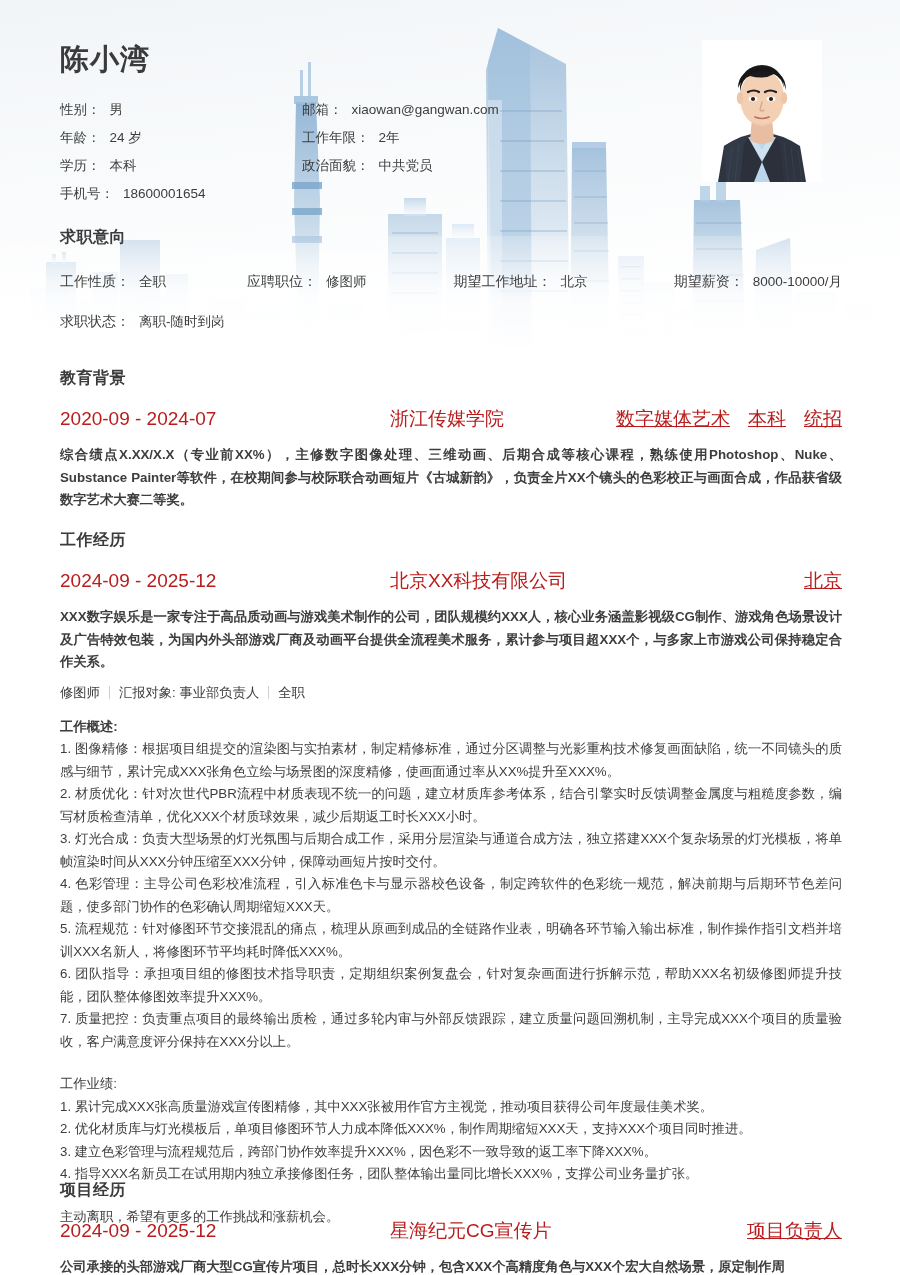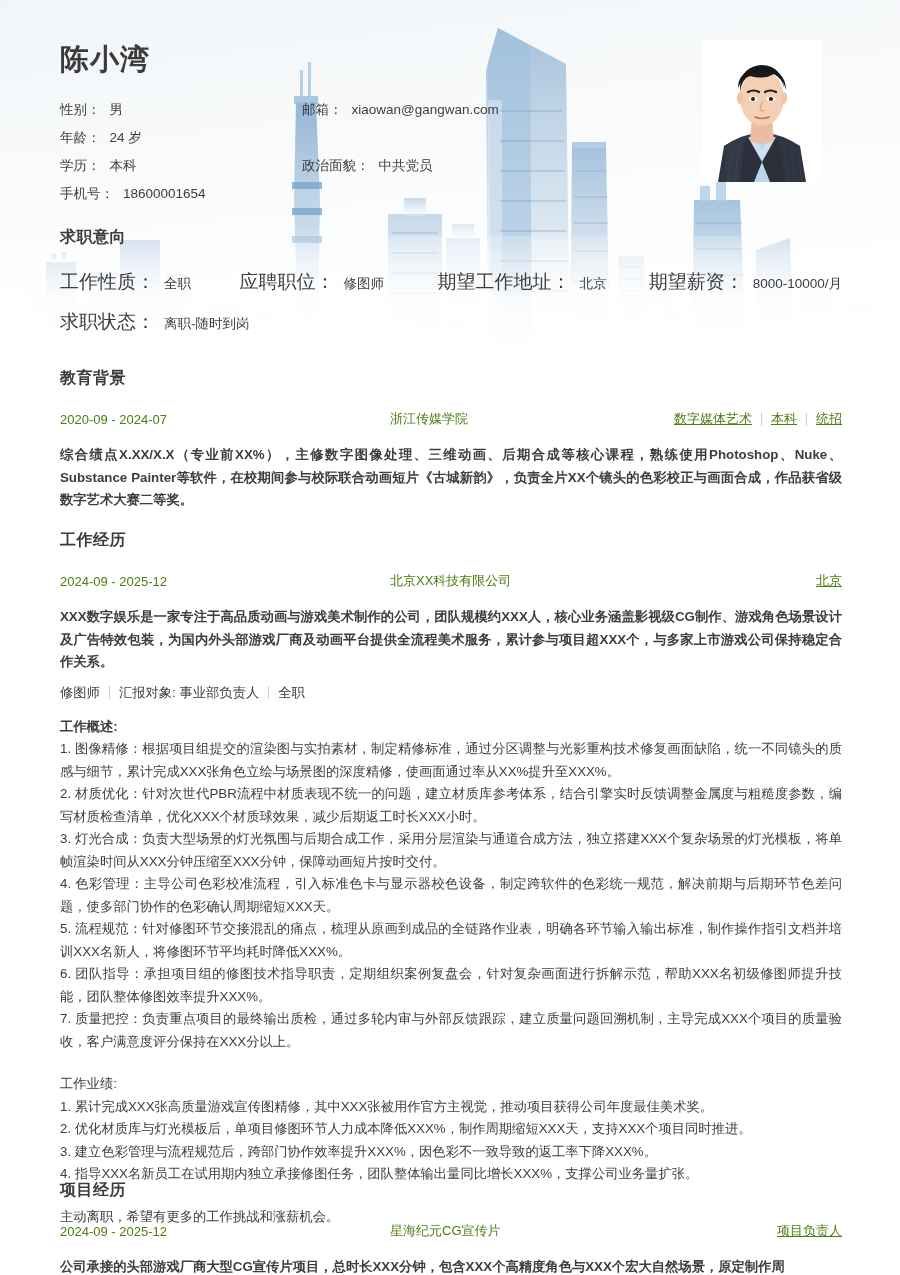--- a/index.html
+++ b/index.html
@@ -102,38 +102,38 @@
     position: absolute;
     left: 60px;
     width: 782px;
   }
   .intent-line {
     display: flex;
     height: 32px;
     align-items: center;
   }
   .intent-item { display: flex; align-items: baseline; }
-  .intent-item .lab { font-size: 19px; color: #3d3d3d; white-space: nowrap; }
+  .intent-item .lab { font-size: 14px; color: #3d3d3d; white-space: nowrap; }
   .intent-item .val { font-size: 13.5px; color: #3d3d3d; margin-left: 9px; white-space: nowrap; }
   .iw1 { width: 192px; }
   .iw2 { width: 212px; }
   .iw3 { width: 226px; }
 
   
   .entry {
     position: absolute;
     left: 60px;
     width: 782px;
   }
   .entry-head {
     display: flex;
     align-items: center;
     height: 22px;
-    font-size: 13px;
-    color: #4d7c0f;
+    font-size: 19px;
+    color: #b91c1c;
     white-space: nowrap;
   }
   .eh-date { width: 330px; text-align: left; }
   .eh-mid { flex: 1; text-align: left; }
   .eh-right { width: 220px; text-align: right; display: flex; justify-content: flex-end; align-items: center; text-decoration: underline; }
   .sep {
     display: inline-block;
     width: 1px;
     height: 13px;
     background: #cfcfcf;
@@ -321,20 +321,24 @@
       <div class="binfo-cell col2">
         <span class="binfo-label">邮箱：</span>
         <span class="binfo-value">xiaowan@gangwan.com</span>
       </div>
     </div>
     <div class="binfo-row">
       <div class="binfo-cell col1">
         <span class="binfo-label">年龄：</span>
         <span class="binfo-value">24 岁</span>
       </div>
+      <div class="binfo-cell col2">
+        <span class="binfo-label">工作年限：</span>
+        <span class="binfo-value">2年</span>
+      </div>
     </div>
     <div class="binfo-row">
       <div class="binfo-cell col1">
         <span class="binfo-label">学历：</span>
         <span class="binfo-value">本科</span>
       </div>
       <div class="binfo-cell col2">
         <span class="binfo-label">政治面貌：</span>
         <span class="binfo-value">中共党员</span>
       </div>

